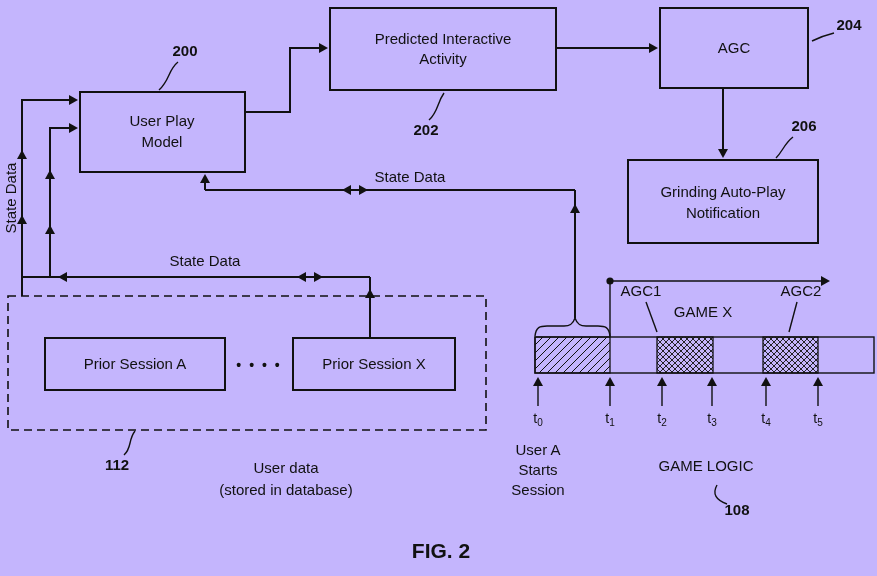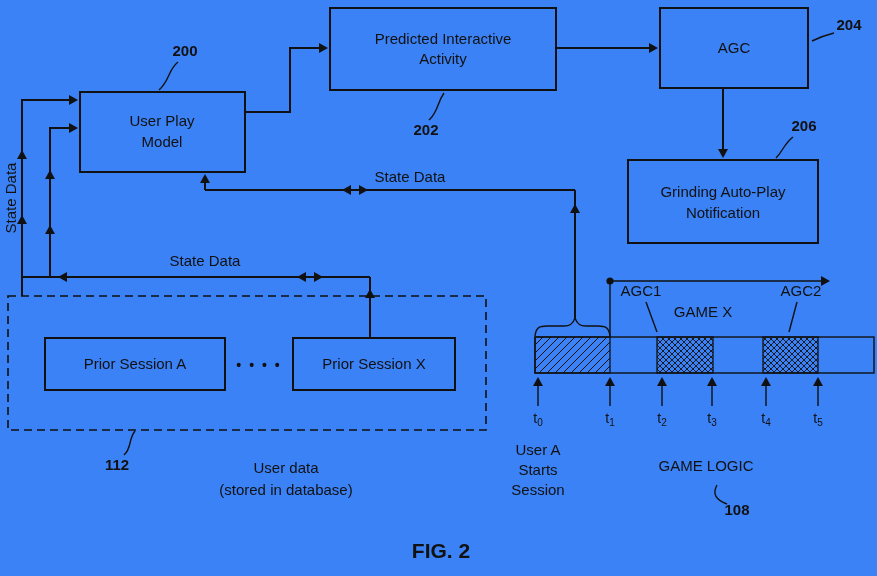--- a/index.html
+++ b/index.html
@@ -1,16 +1,16 @@
 <!DOCTYPE html>
 <html><head>
 <meta charset="utf-8">
 <style>
   html,body{margin:0;padding:0;background:#ffffff;}
-  .canvas{position:relative;width:877px;height:576px;background:#3b82f6;overflow:hidden;}
+  .canvas{position:relative;width:877px;height:576px;background:#c4b5fd;overflow:hidden;}
   svg{display:block;}
   svg text{font-family:"Liberation Sans","DejaVu Sans",sans-serif;fill:#111111;}
   .t15{font-size:15px;}
   .t14{font-size:14px;}
   .ref{font-size:15px;font-weight:bold;}
   .sub{font-size:10px;}
   .fig{font-size:21px;font-weight:bold;}
   .box{fill:none;stroke:#111111;stroke-width:2;}
   .ln{fill:none;stroke:#111111;stroke-width:2;}
   .ln-thin{fill:none;stroke:#111111;stroke-width:1.4;}

